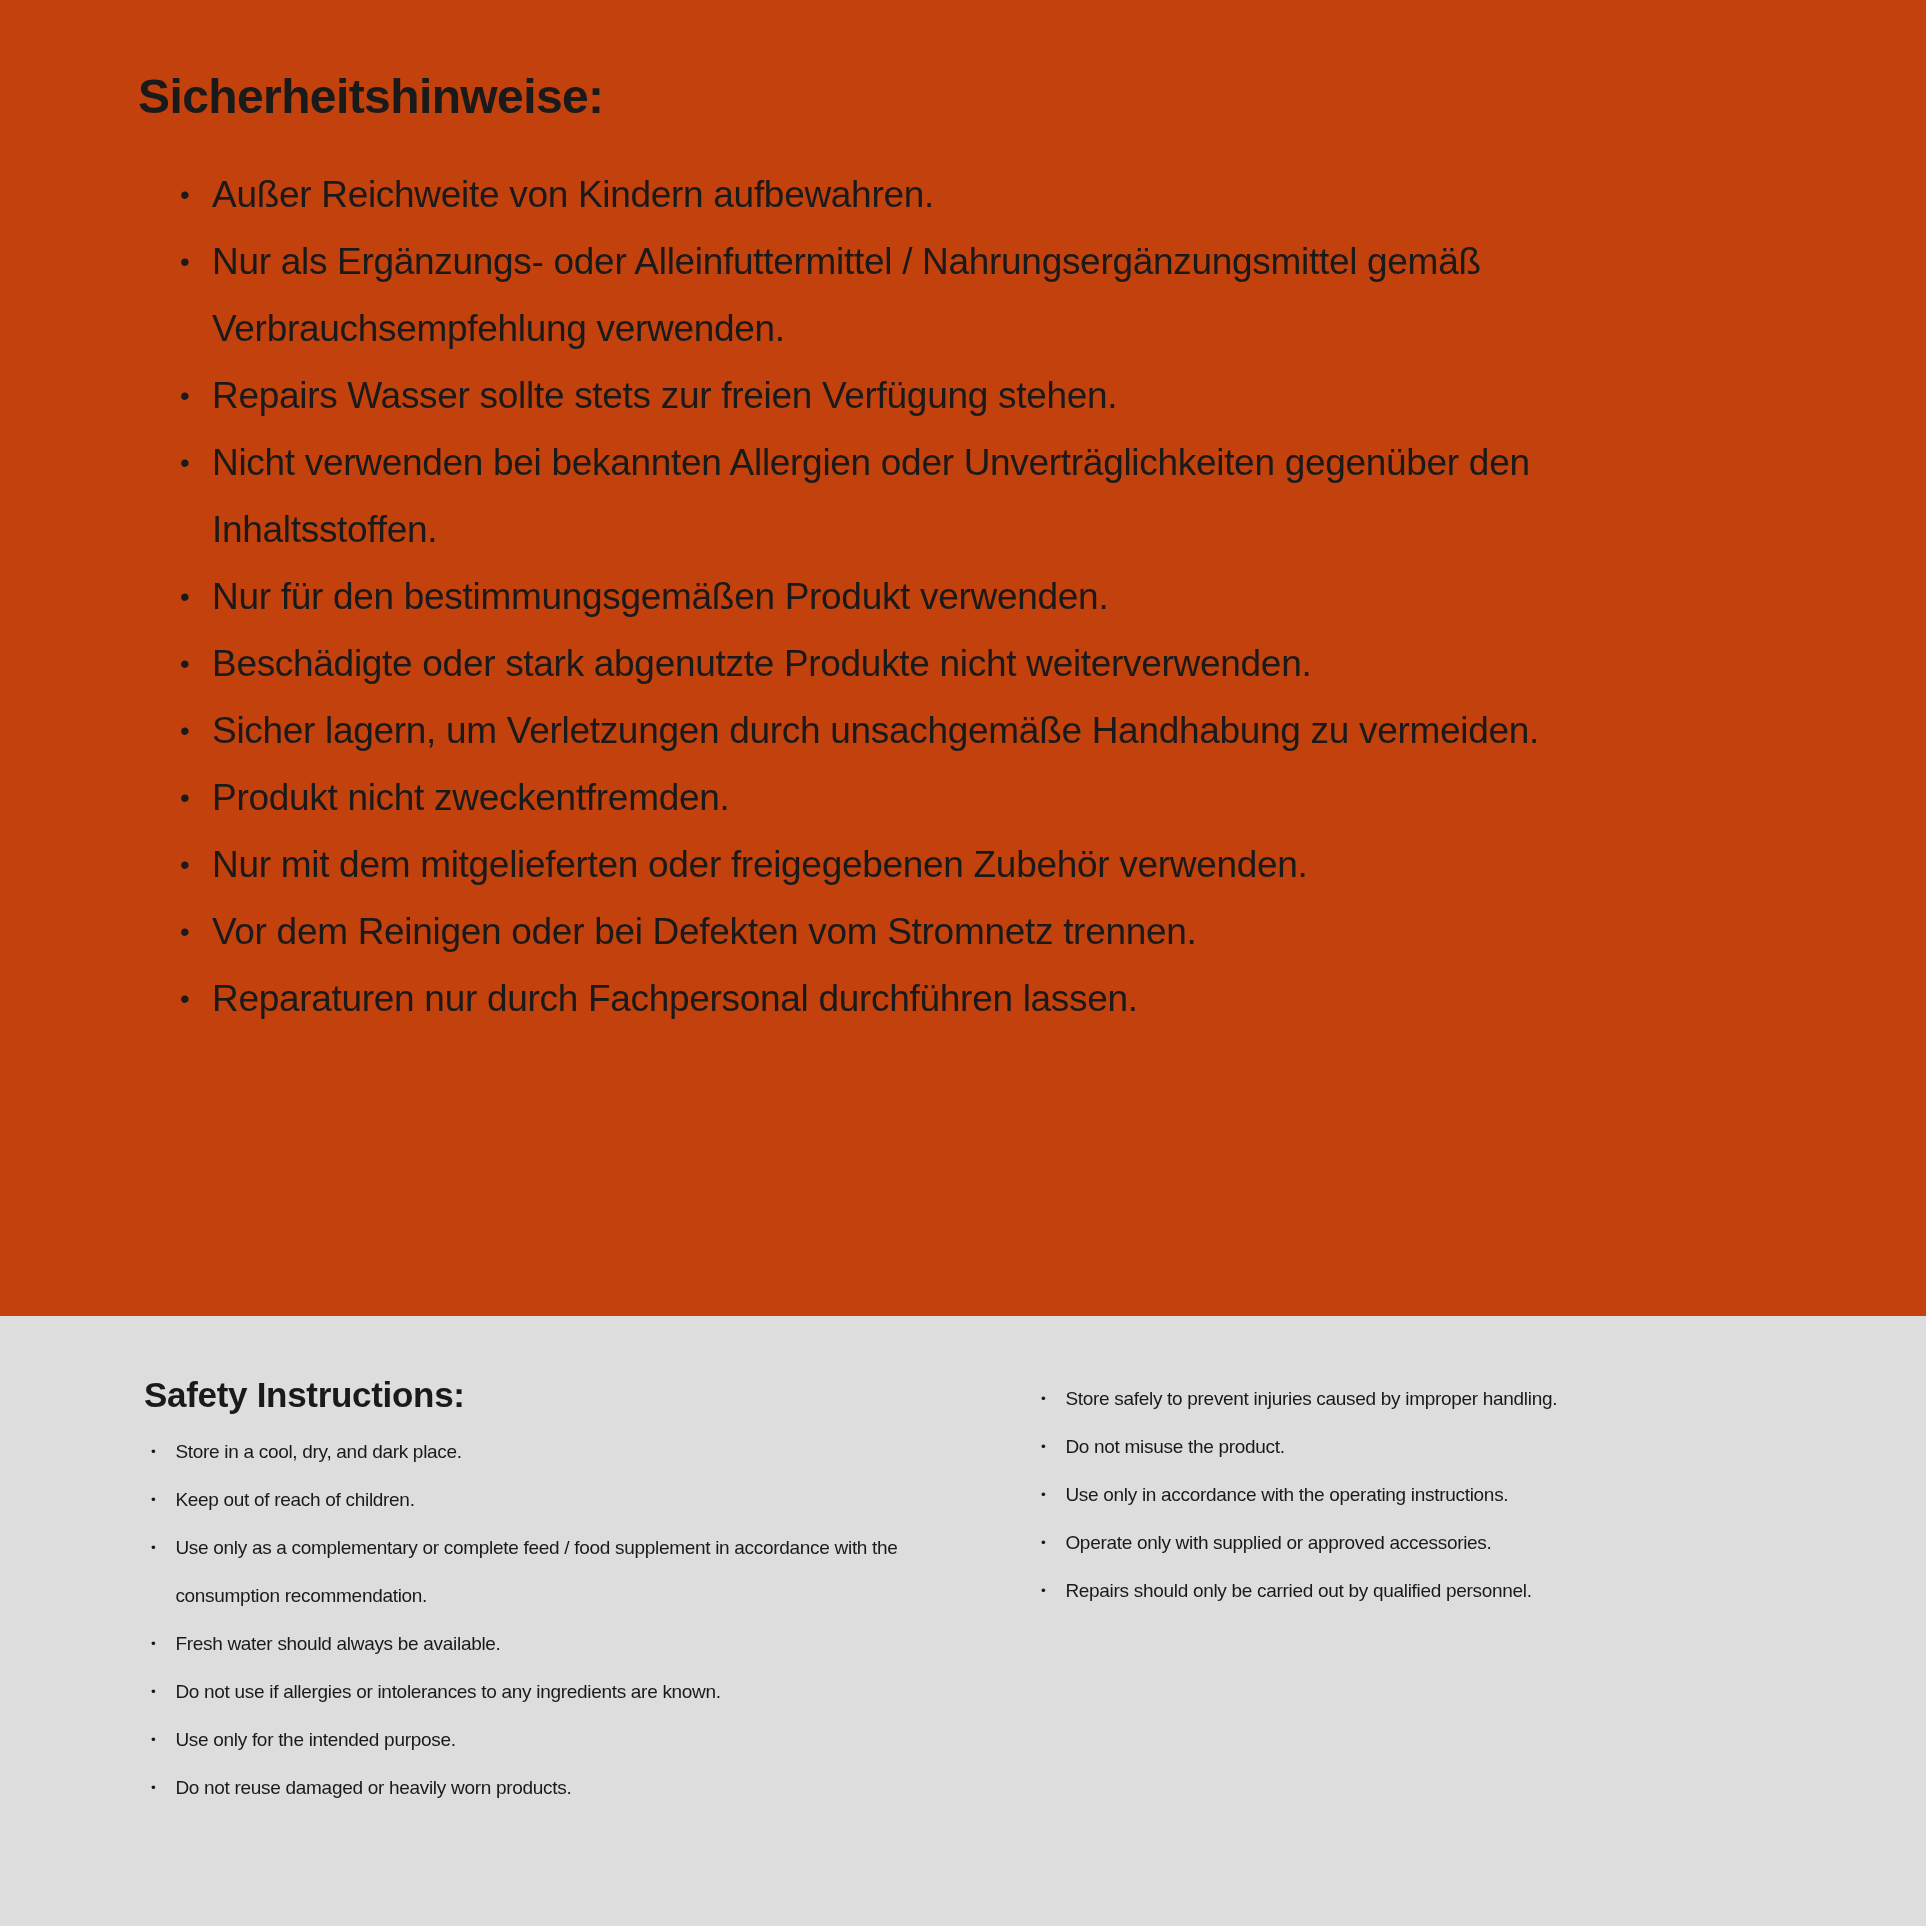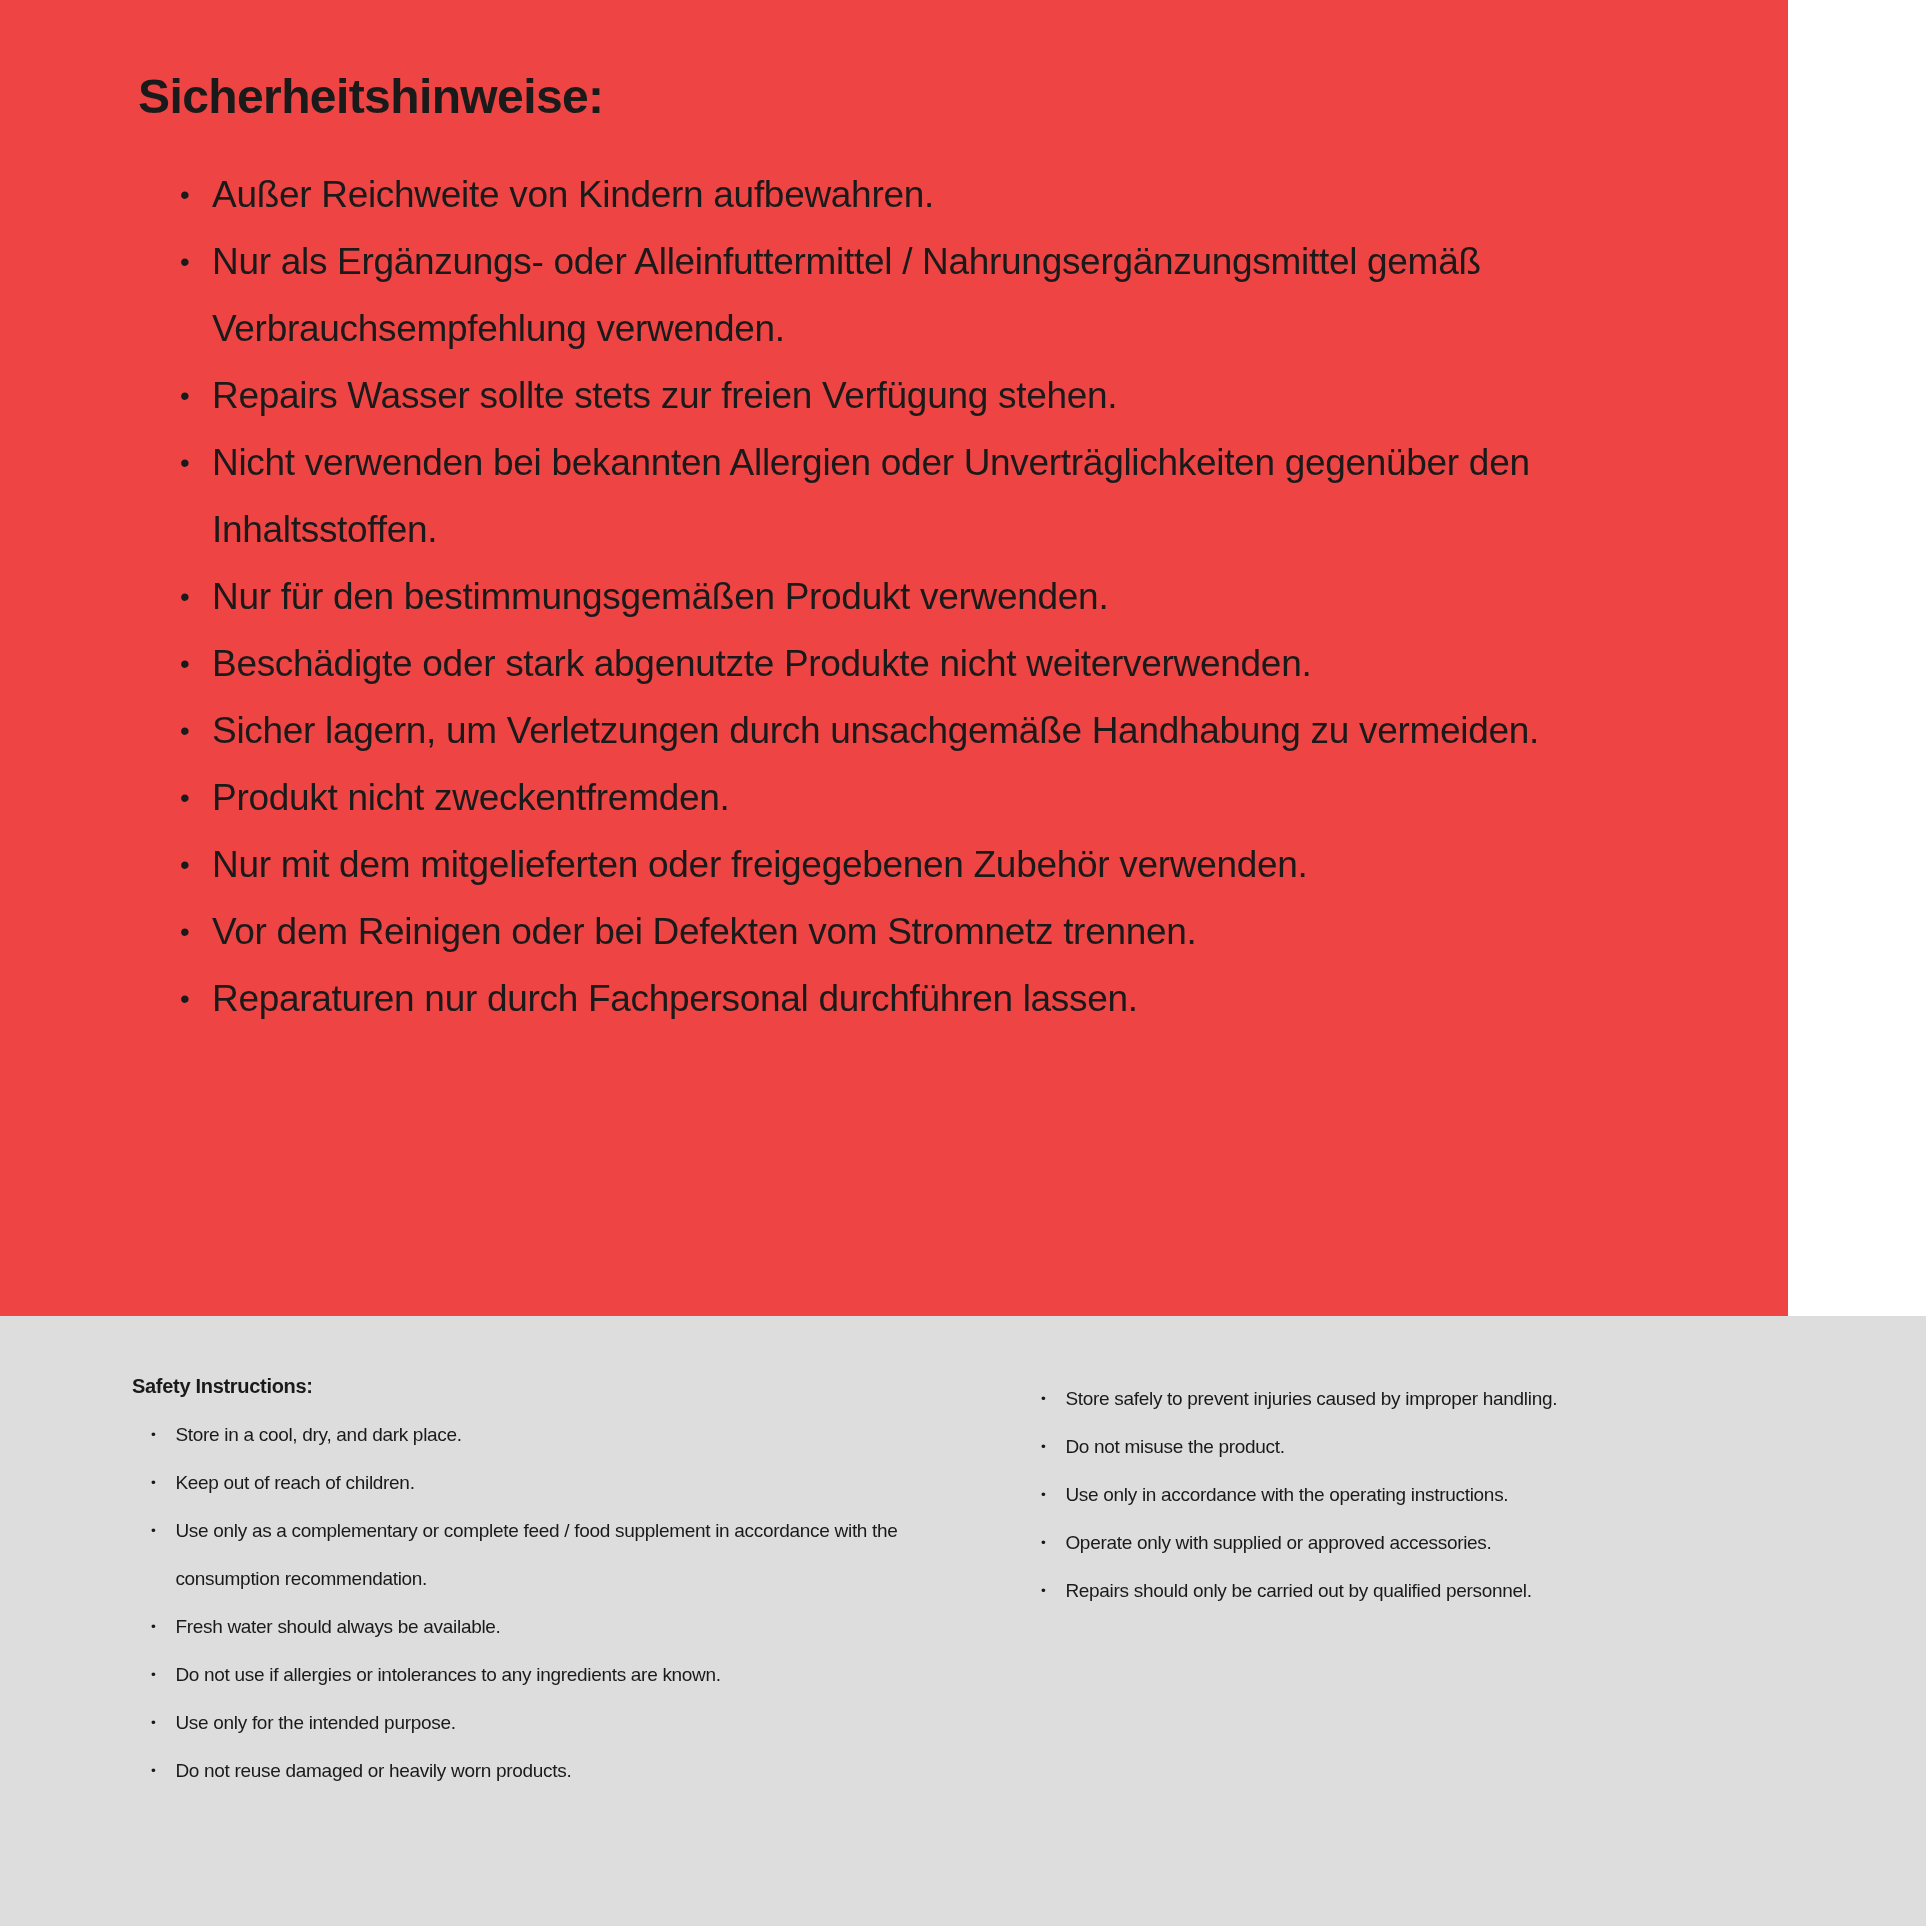--- a/index.html
+++ b/index.html
@@ -14,23 +14,23 @@
     color: #1a1a1a;
     letter-spacing: -0.3px;
     position: relative;
     overflow: hidden;
   }
 
   
   .top-section {
     position: absolute;
     top: 0; left: 0;
-    width: 1788px;
+    width: 1926px;
     height: 1316px;
-    background: #ef4444;
+    background: #c2410c;
     box-sizing: border-box;
     padding: 69px 116px 0 138px;
   }
   .de-heading {
     margin: 0 0 37px 0;
     font-size: 48px;
     font-weight: 700;
     letter-spacing: -0.6px;
   }
   ul.de-list {
@@ -63,22 +63,22 @@
     background: #dddddd;
     box-sizing: border-box;
     padding: 59px 96px 0 132px;
     display: flex;
     align-items: flex-start;
   }
   .col-left  { width: 909px; flex: 0 0 auto; }
   .col-right { width: 770px; flex: 0 0 auto; }
 
   .en-heading {
-    margin: 0 0 13px 0;
-    font-size: 20px;
+    margin: 0 0 13px 12px;
+    font-size: 35px;
     font-weight: 700;
     letter-spacing: -0.3px;
   }
   ul.en-list {
     list-style: none;
     margin: 0;
     padding: 0 0 0 19px;
     font-size: 19px;
     line-height: 48px;
   }

